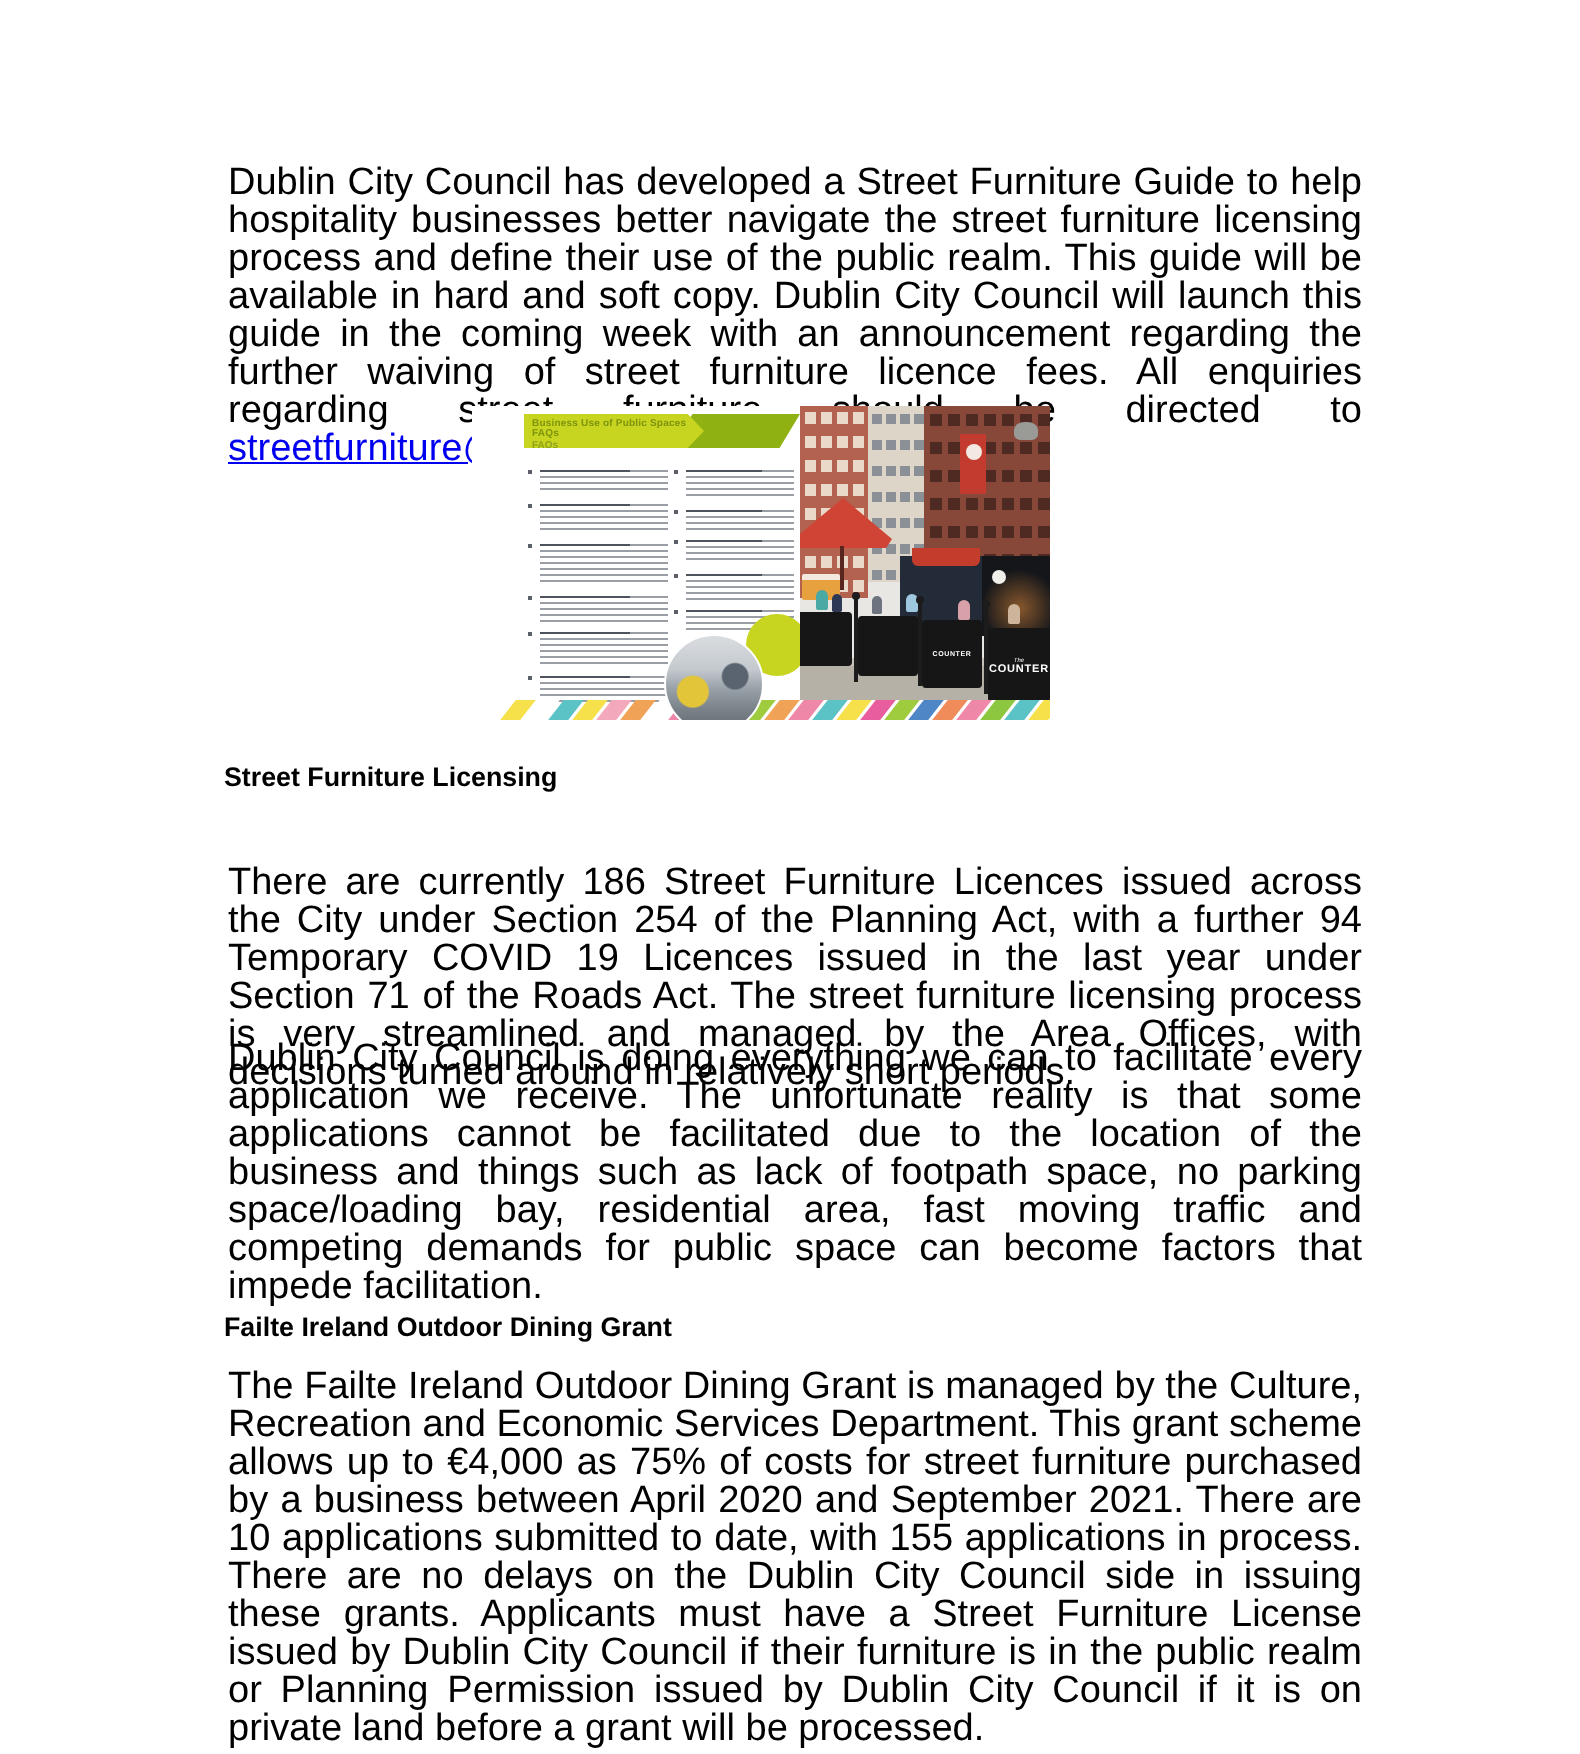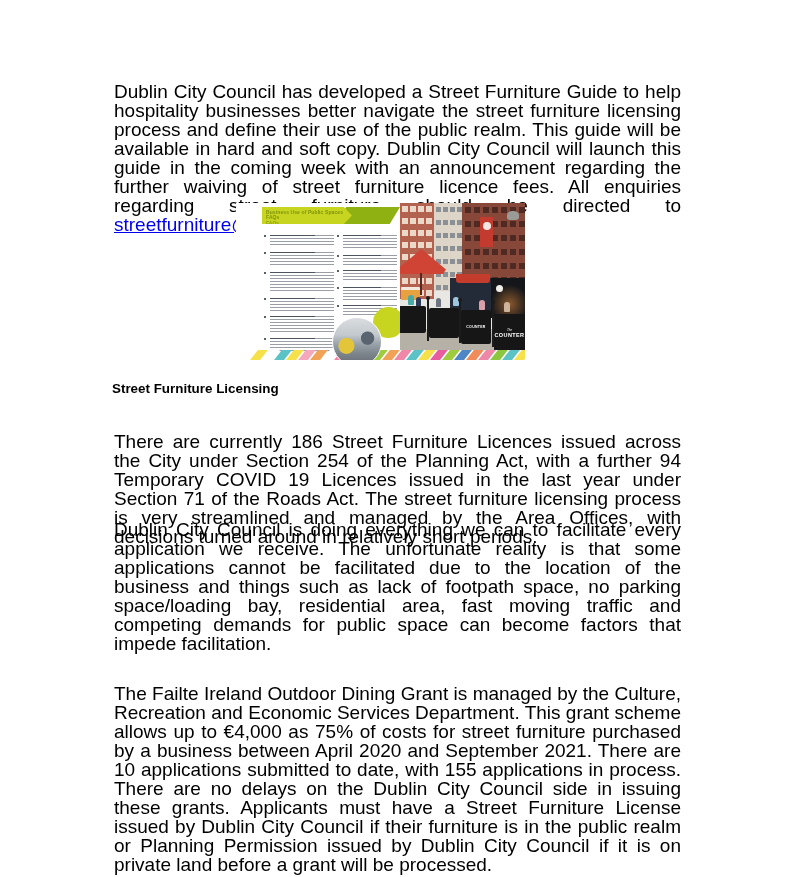--- a/index.html
+++ b/index.html
@@ -241,15 +241,16 @@
         <div class="brand-the">The</div>
         <div class="brand-lg">COUNTER</div>
       </div>
     </div>
   </div>
 
   <div class="h" style="top:379px;">Street Furniture Licensing</div>
   <div class="para" style="top:432px;">There are currently 186 Street Furniture Licences issued across the City under Section 254 of the Planning Act, with a further 94 Temporary COVID 19 Licences issued in the last year under Section 71 of the Roads Act. The street furniture licensing process is very streamlined and managed by the Area Offices, with decisions turned around in relatively short periods.</div>
   <div class="para" style="top:520px;">Dublin City Council is doing everything we can to facilitate every application we receive. The unfortunate reality is that some applications cannot be facilitated due to the location of the business and things such as lack of footpath space, no parking space/loading bay, residential area, fast moving traffic and competing demands for public space can become factors that impede facilitation.</div>
 
+  <div class="h" style="top:654px;">Failte Ireland Outdoor Dining Grant</div>
   <div class="para" style="top:684px;">The Failte Ireland Outdoor Dining Grant is managed by the Culture, Recreation and Economic Services Department. This grant scheme allows up to €4,000 as 75% of costs for street furniture purchased by a business between April 2020 and September 2021. There are 10 applications submitted to date, with 155 applications in process. There are no delays on the Dublin City Council side in issuing these grants. Applicants must have a Street Furniture License issued by Dublin City Council if their furniture is in the public realm or Planning Permission issued by Dublin City Council if it is on private land before a grant will be processed.</div>
 
 </div>
 
 </body></html>

